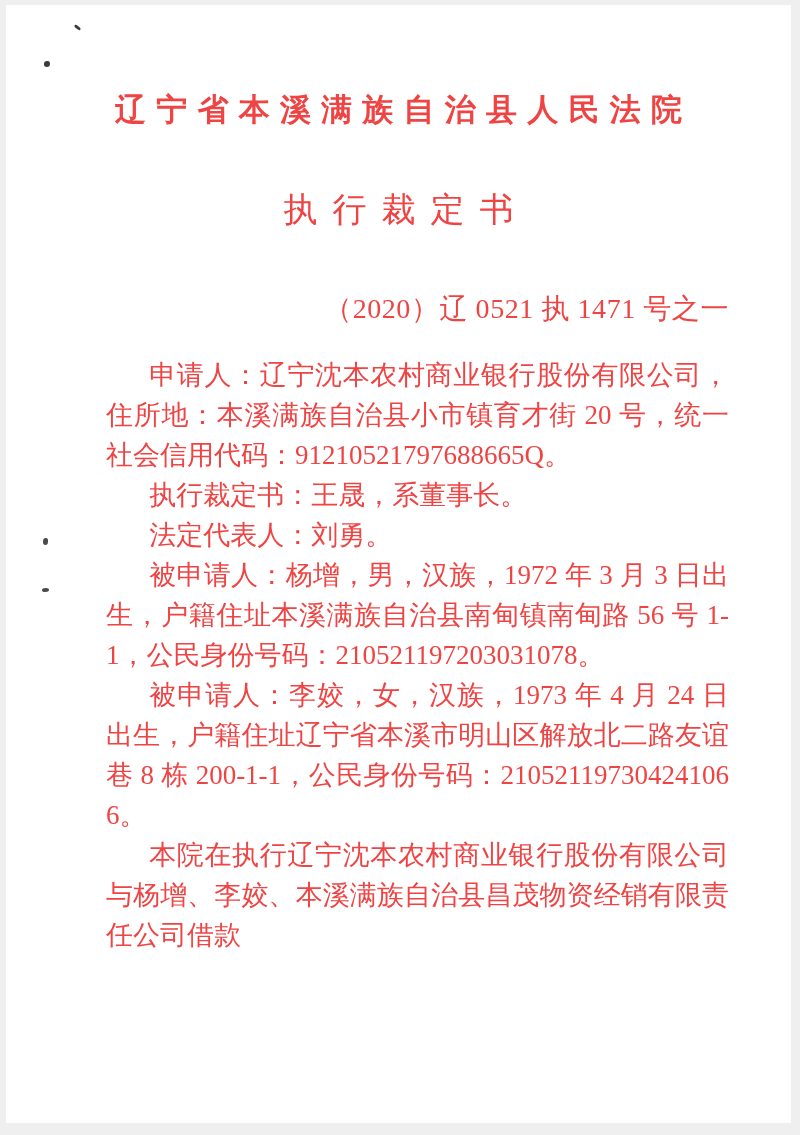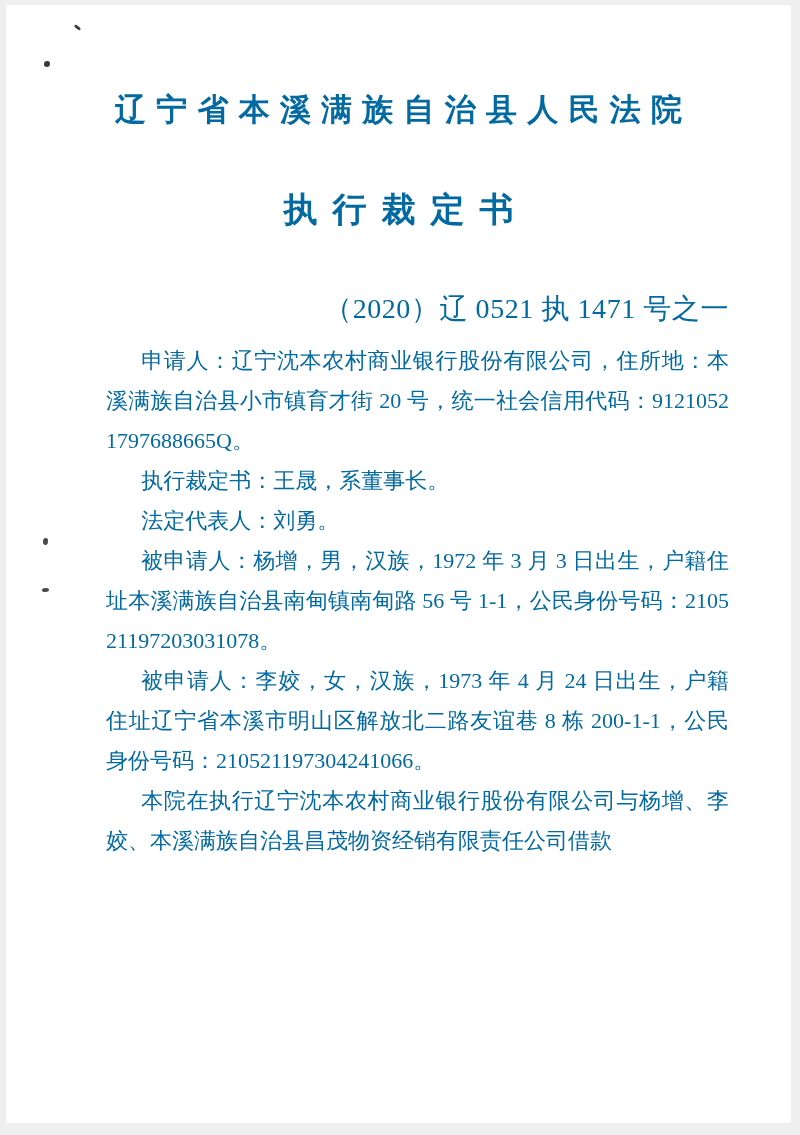--- a/index.html
+++ b/index.html
@@ -14,51 +14,51 @@
     overflow: hidden;
     font-family: "Liberation Serif", "DejaVu Serif", serif;
   }
   .page {
     position: absolute;
     left: 6px;
     top: 5px;
     right: 9px;
     bottom: 12px;
     background: #ffffff;
-    color: #0369a1;
+    color: #ef4444;
   }
   .court-name {
     margin: 84px 0 0 0;
     text-align: center;
     font-size: 31px;
     font-weight: bold;
     letter-spacing: 0.33em;
     text-indent: 0.33em; 
     white-space: nowrap;
   }
   .doc-type {
     margin: 56px 0 0 0;
     text-align: center;
     font-size: 34px;
-    font-weight: bold;
+    font-weight: normal;
     letter-spacing: 0.44em;
     text-indent: 0.44em;
     white-space: nowrap;
   }
   .case-number {
     margin-top: 57px;
     text-align: right;
     padding-right: 62px;
     font-size: 28px;
     letter-spacing: 0.02em;
   }
   .doc-body {
-    margin-top: 13px;
+    margin-top: 27px;
     padding: 0 62px 0 100px;
-    font-size: 22px;
+    font-size: 27px;
     line-height: 40px;
     text-align: justify;
   }
   .doc-body p {
     margin: 0;
     text-indent: 1.6em;
     word-break: break-all;
   }
   
   .speck {

